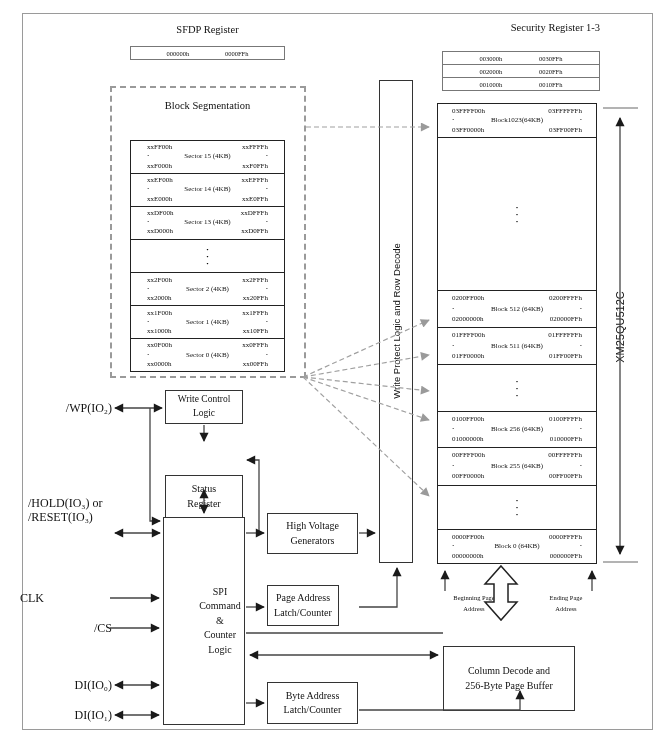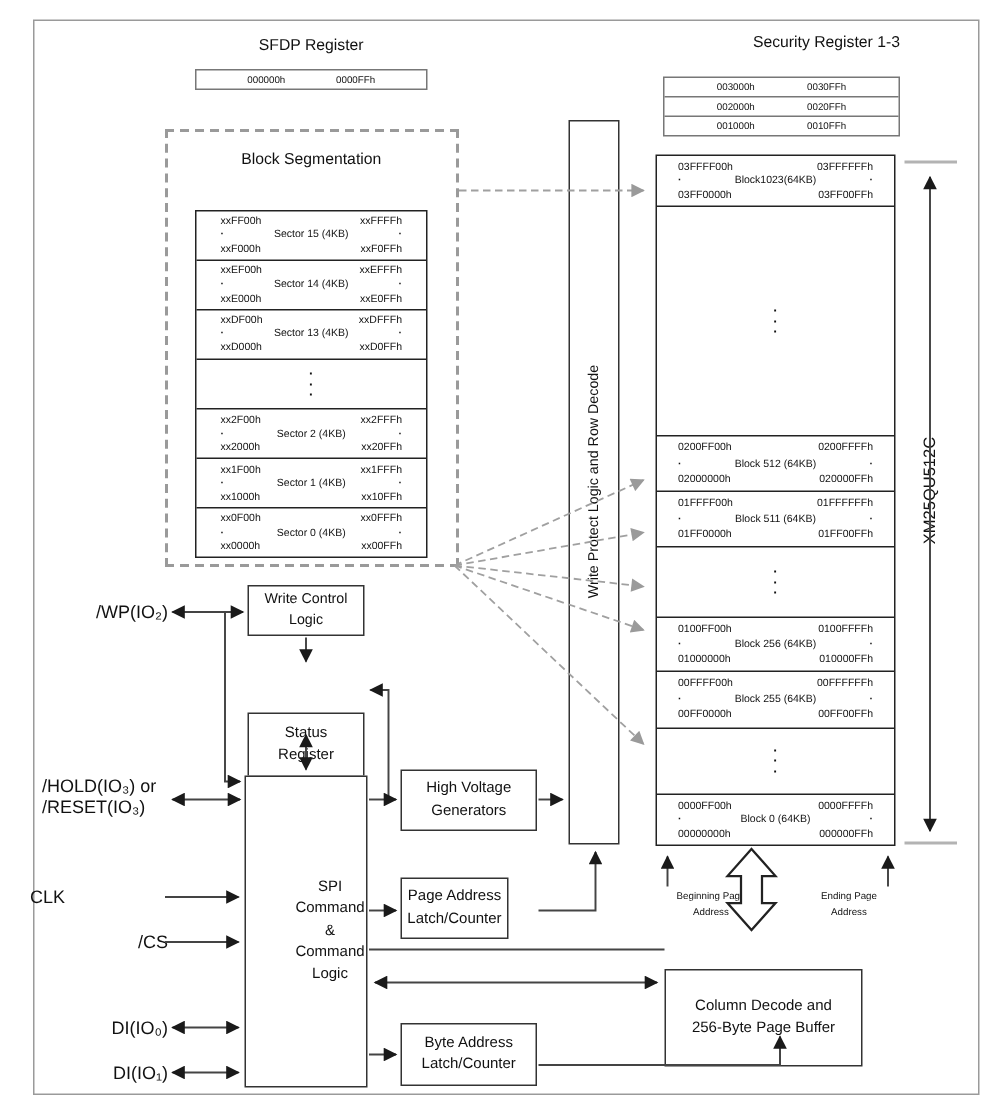--- a/index.html
+++ b/index.html
@@ -1,18 +1,18 @@
 <!DOCTYPE html>
 <html><head>
 <meta charset="utf-8">
 <style>
   html,body{margin:0;padding:0;background:#fff;}
   #stage{position:relative;width:661px;height:743px;background:#fff;overflow:hidden;
          font-family:"Liberation Sans","DejaVu Sans",sans-serif;color:#111;}
-  .abs{position:absolute;box-sizing:border-box;}
+  .abs{position:absolute;box-sizing:border-box;font-family:Liberation Serif, serif;}
   .outer{border:1px solid #9a9a9a;}
   .title{font-size:10.5px;text-align:center;white-space:nowrap;}
   
   .regtable{border:1px solid #777;background:#fff;}
   .regrow{display:flex;justify-content:space-evenly;align-items:center;font-size:6.5px;
           border-bottom:1px solid #777;height:12px;}
   .regrow:last-child{border-bottom:none;}
   
   .dashedbox{border:2px dashed #9a9a9a;background:#fff;}
   
@@ -296,42 +296,42 @@
     <div>Write Control</div>
     <div>Logic</div>
   </div>
   <div class="abs lbox" style="left:165px;top:445px;width:78px;height:43px;margin-top:30px;">
     <div>Status</div>
     <div>Register</div>
   </div>
   <div class="abs lbox" style="left:163px;top:517px;width:82px;height:208px;padding-left:32px;">
     <div>SPI</div>
     <div>Command &amp;</div>
-    <div>Command</div>
+    <div>Counter</div>
     <div>Logic</div>
   </div>
   <div class="abs lbox" style="left:267px;top:513px;width:91px;height:41px;">
     <div>High Voltage</div>
     <div>Generators</div>
   </div>
   <div class="abs lbox" style="left:267px;top:585px;width:72px;height:41px;">
     <div>Page Address</div>
     <div>Latch/Counter</div>
   </div>
   <div class="abs lbox" style="left:267px;top:682px;width:91px;height:42px;">
     <div>Byte Address</div>
     <div>Latch/Counter</div>
   </div>
   <div class="abs lbox" style="left:443px;top:622px;width:132px;height:65px;margin-top:24px;">
     <div>Column Decode and</div>
     <div>256-Byte Page Buffer</div>
   </div>
 
   <div class="abs sig" style="left:20px;top:401px;width:92px;text-align:right;">/WP(IO₂)</div>
-  <div class="abs sig" style="left:28px;top:518px;width:90px;line-height:1.15;">
+  <div class="abs sig" style="left:28px;top:497px;width:90px;line-height:1.15;">
     <div>/HOLD(IO₃) or</div>
     <div>/RESET(IO₃)</div>
   </div>
   <div class="abs sig" style="left:20px;top:591px;width:92px;text-align:left;">CLK</div>
   <div class="abs sig" style="left:20px;top:621px;width:92px;text-align:right;">/CS</div>
   <div class="abs sig" style="left:20px;top:678px;width:92px;text-align:right;">DI(IO₀)</div>
   <div class="abs sig" style="left:20px;top:708px;width:92px;text-align:right;">DI(IO₁)</div>
 
   <svg class="net" width="661" height="743">
     <defs>

